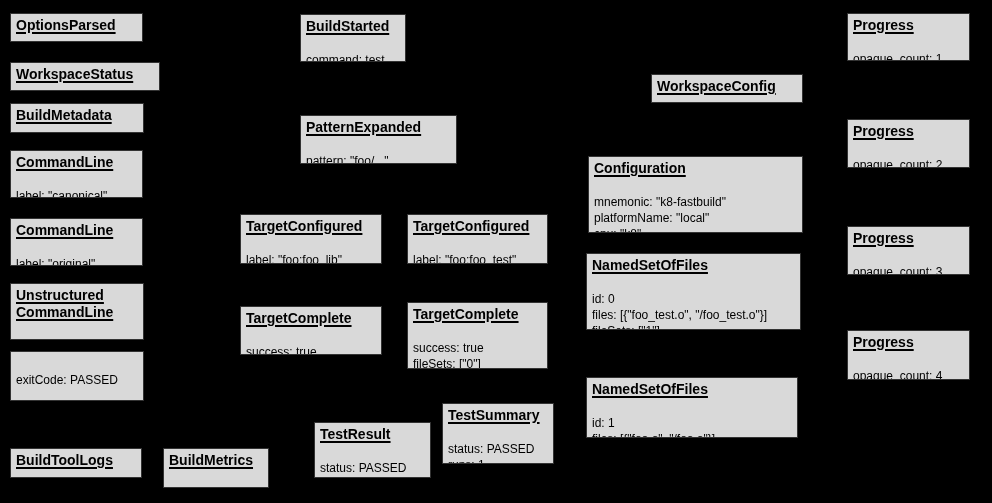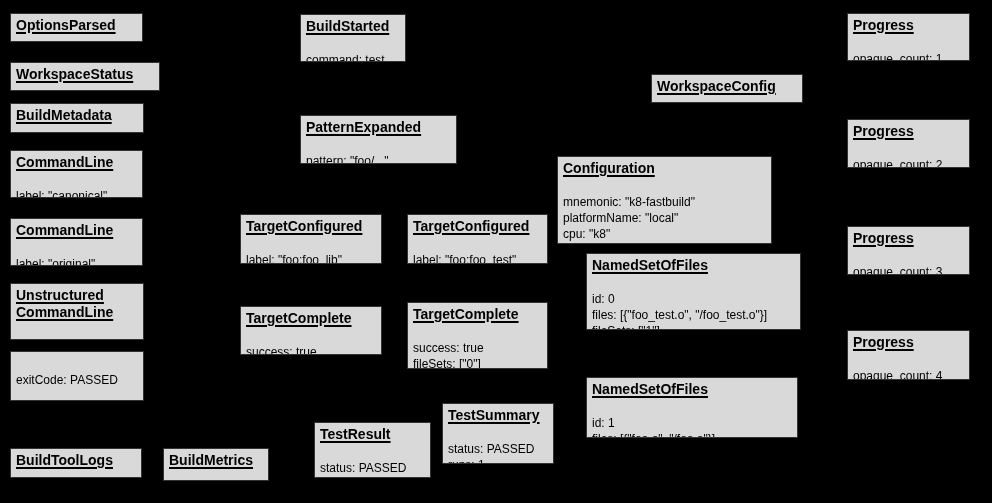--- a/index.html
+++ b/index.html
@@ -72,21 +72,21 @@
   </div>
 
   <div class="node" style="left:10px; top:351px; width:134px; height:50px">
     <div class="details">exitCode: PASSED</div>
   </div>
 
   <div class="node" style="left:10px; top:448px; width:132px; height:30px">
     <div class="title">BuildToolLogs</div>
   </div>
 
-  <div class="node" style="left:163px; top:448px; width:106px; height:33px">
+  <div class="node" style="left:163px; top:448px; width:106px; height:40px">
     <div class="title">BuildMetrics</div>
   </div>
 
   <div class="node" style="left:300px; top:14px; width:106px; height:48px">
     <div class="title">BuildStarted</div>
     <div class="details">command: test</div>
   </div>
 
   <div class="node" style="left:300px; top:115px; width:157px; height:49px">
     <div class="title">PatternExpanded</div>
@@ -122,21 +122,21 @@
   <div class="node" style="left:442px; top:403px; width:112px; height:61px">
     <div class="title">TestSummary</div>
     <div class="details">status: PASSED
 runs: 1</div>
   </div>
 
   <div class="node" style="left:651px; top:74px; width:152px; height:29px">
     <div class="title">WorkspaceConfig</div>
   </div>
 
-  <div class="node" style="left:557px; top:156px; width:215px; height:88px">
+  <div class="node" style="left:588px; top:156px; width:215px; height:77px">
     <div class="title">Configuration</div>
     <div class="details">mnemonic: "k8-fastbuild"
 platformName: "local"
 cpu: "k8"</div>
   </div>
 
   <div class="node" style="left:586px; top:253px; width:215px; height:77px">
     <div class="title">NamedSetOfFiles</div>
     <div class="details">id: 0
 files: [{"foo_test.o", "/foo_test.o"}]

